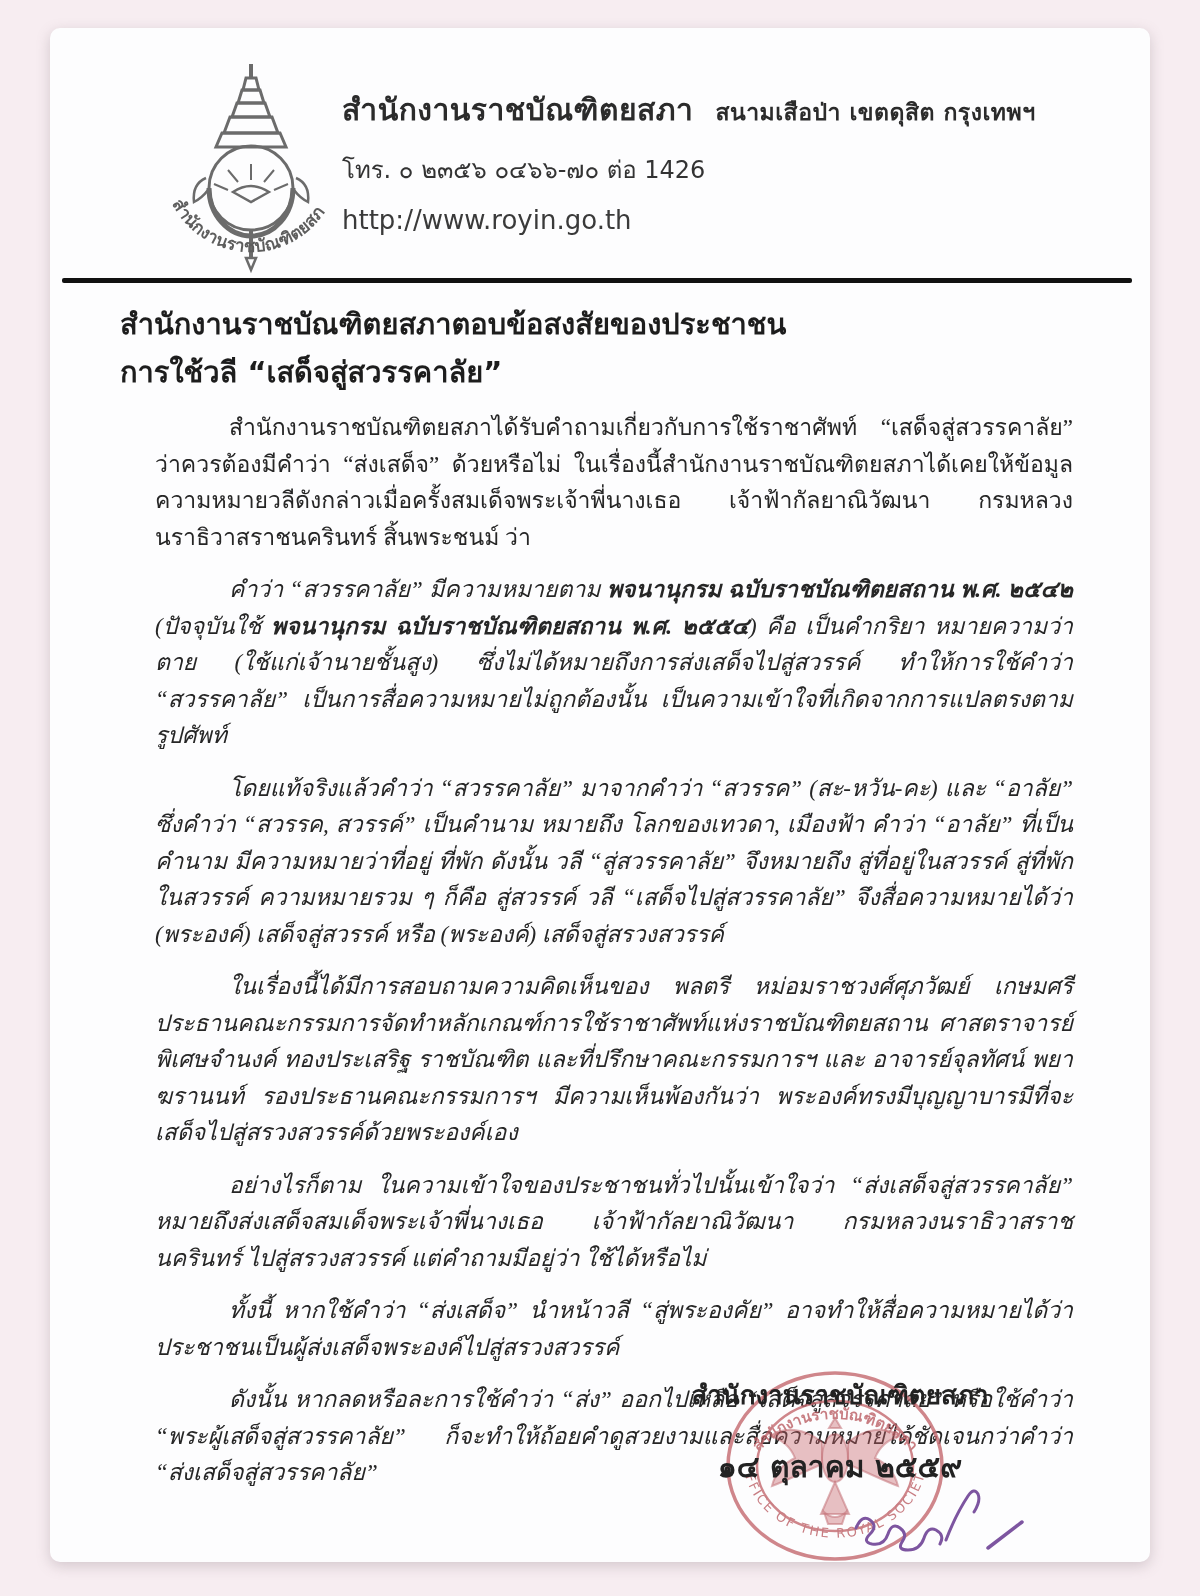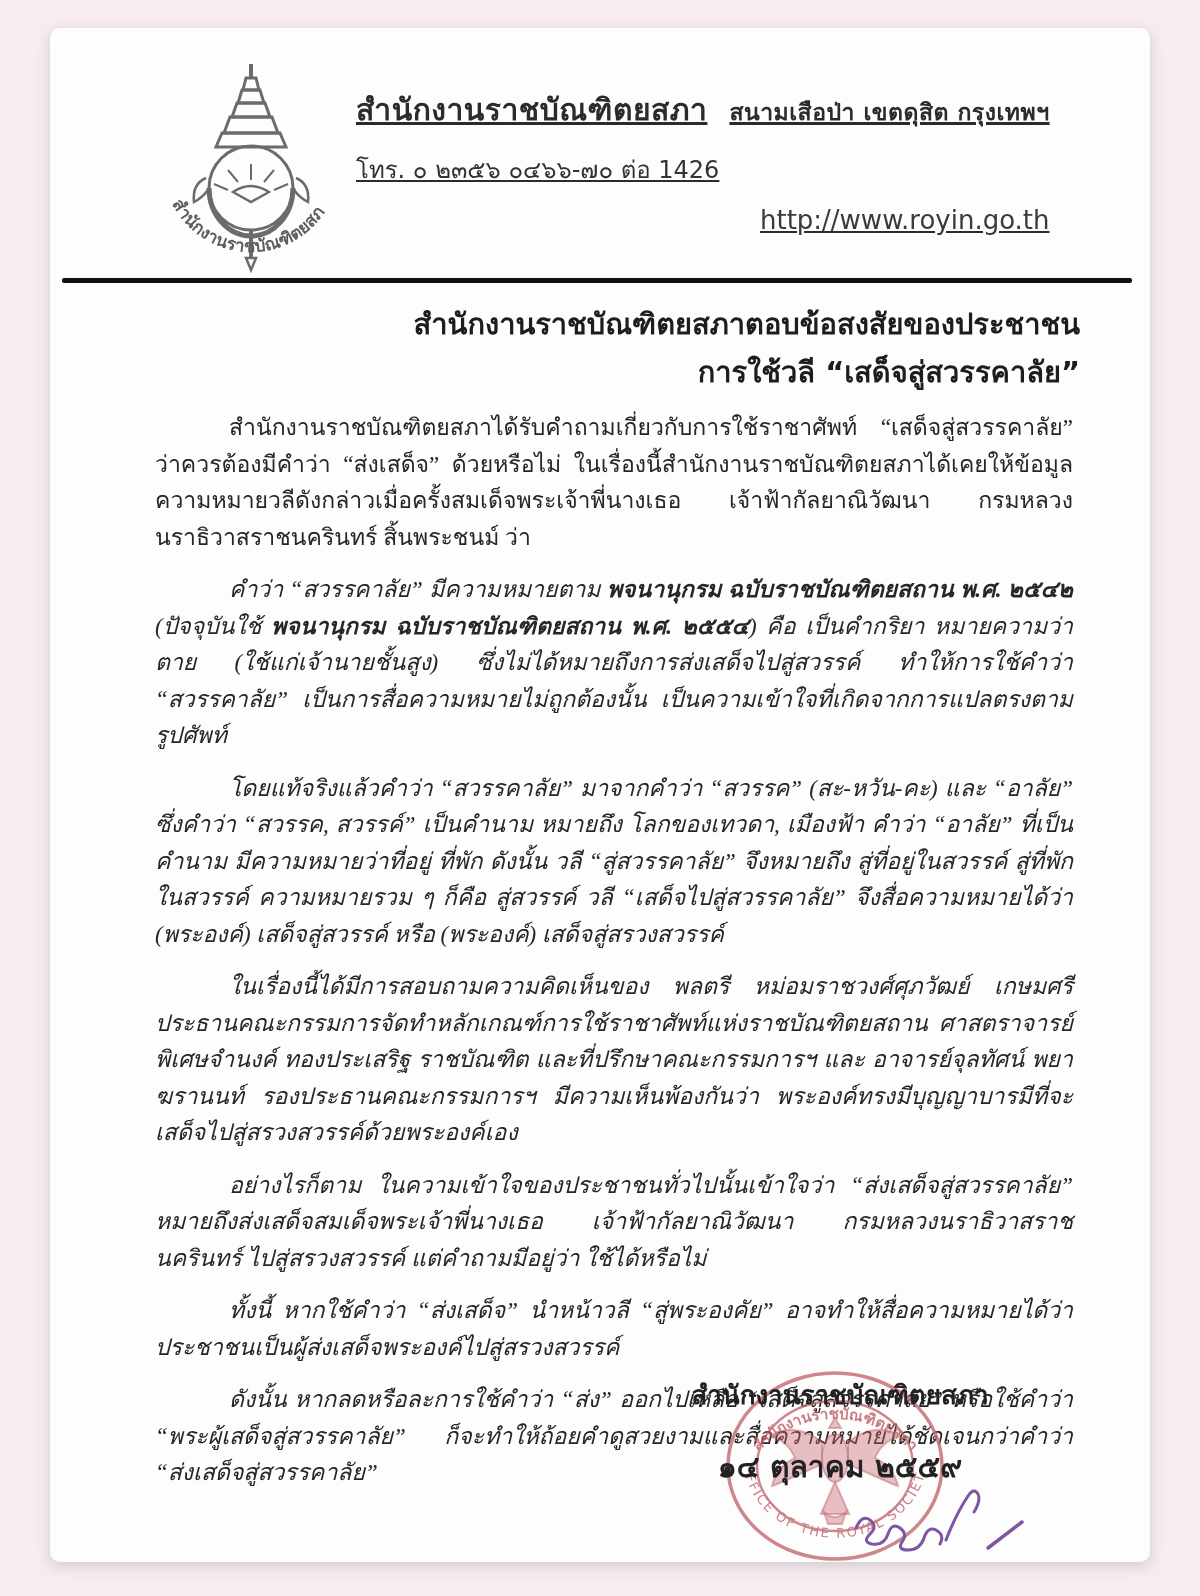--- a/index.html
+++ b/index.html
@@ -12,31 +12,31 @@
   }
   .paper{
     position:absolute;left:50px;top:28px;
     width:1100px;height:1534px;
     background:#fdfdfe;
     border-radius:10px;
     box-shadow:0 4px 14px rgba(120,100,110,.28);
   }
   
   .logo{position:absolute;left:108px;top:32px;width:186px;height:228px;}
-  .letterhead{position:absolute;left:306px;top:58px;color:#2b2b2b;text-decoration:underline;}
+  .letterhead{position:absolute;left:292px;top:58px;color:#2b2b2b;}
   .org-line{font-size:30px;font-weight:bold;letter-spacing:.5px;white-space:nowrap;}
   .org-line .addr{font-size:23px;margin-left:22px;font-weight:bold;}
   .contact-line{font-size:24px;margin-top:17px;white-space:nowrap;color:#333;}
-  .site-line{font-size:26px;margin-top:16px;color:#3a3a3a;text-align:right;}
+  .site-line{font-size:26px;margin-top:16px;color:#3a3a3a;}
   .rule{
     position:absolute;left:12px;right:18px;top:250px;height:5px;
     background:#111;border-radius:2px;
   }
   
-  .titles{position:absolute;left:70px;right:70px;top:272px;text-align:right;color:#1d1d1d;}
+  .titles{position:absolute;left:70px;right:70px;top:272px;text-align:left;color:#1d1d1d;}
   .titles .t{font-size:29px;font-weight:bold;line-height:48px;}
   
   .bodytext{
     position:absolute;left:105px;top:382px;width:918px;
     font-size:23px;line-height:36.5px;color:#262626;
     text-align:justify;
   }
   .bodytext p{margin:0 0 16px 0;text-indent:74px;font-family:Liberation Serif, serif;}
   .bodytext p.italic{font-style:italic;}
   .bodytext .bold{font-weight:bold;}

